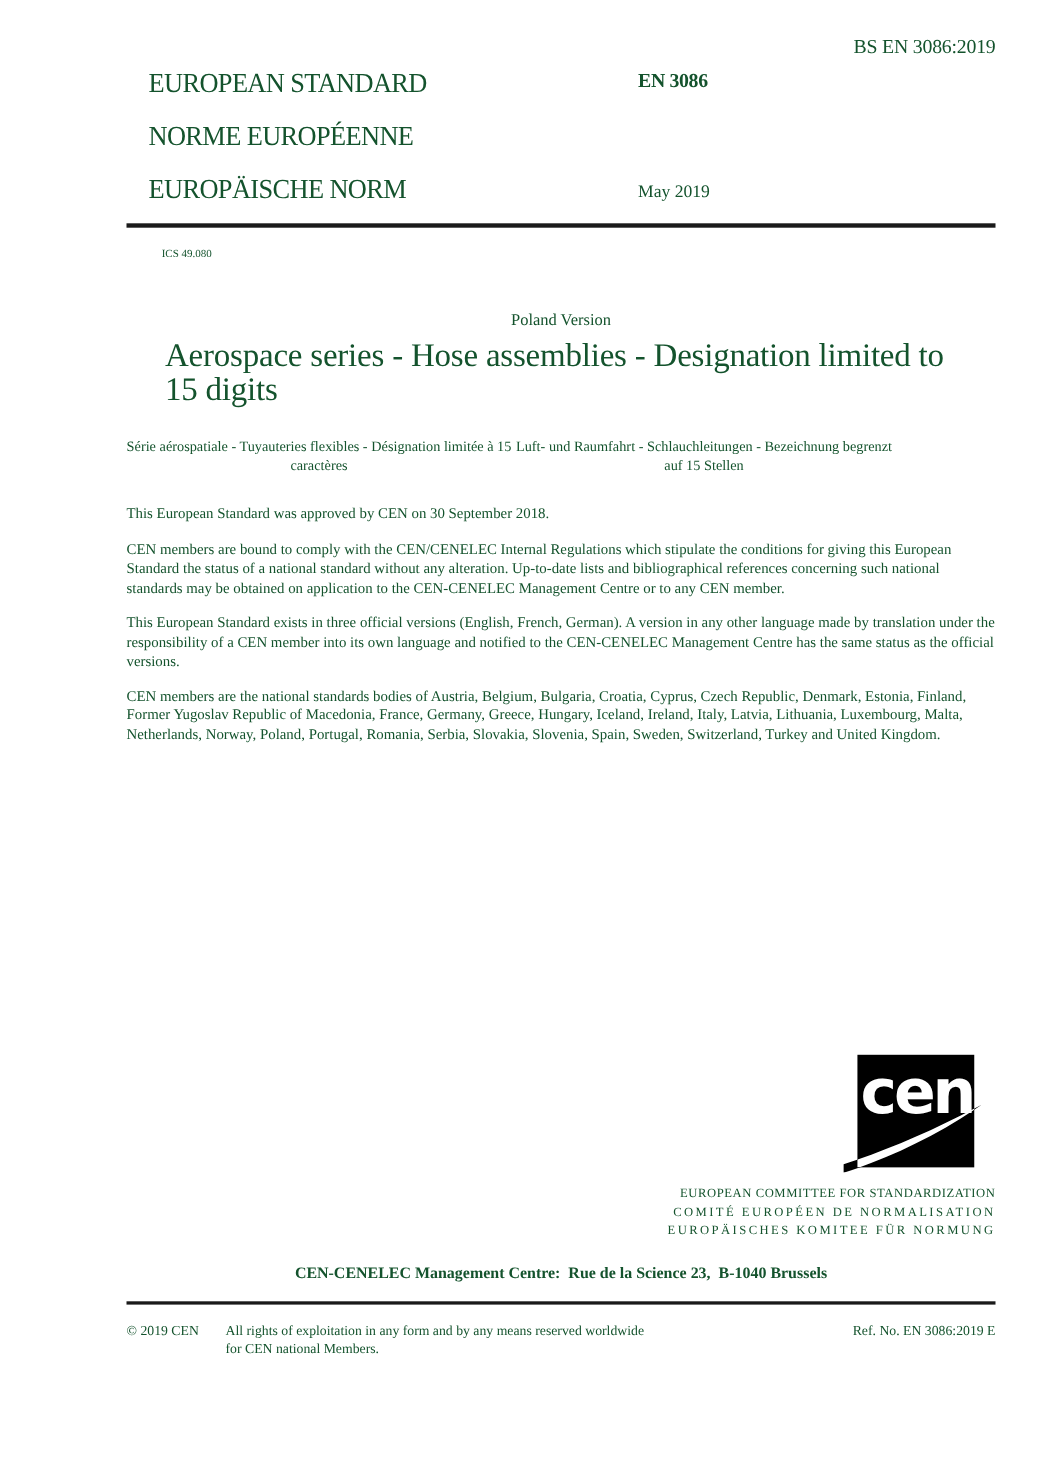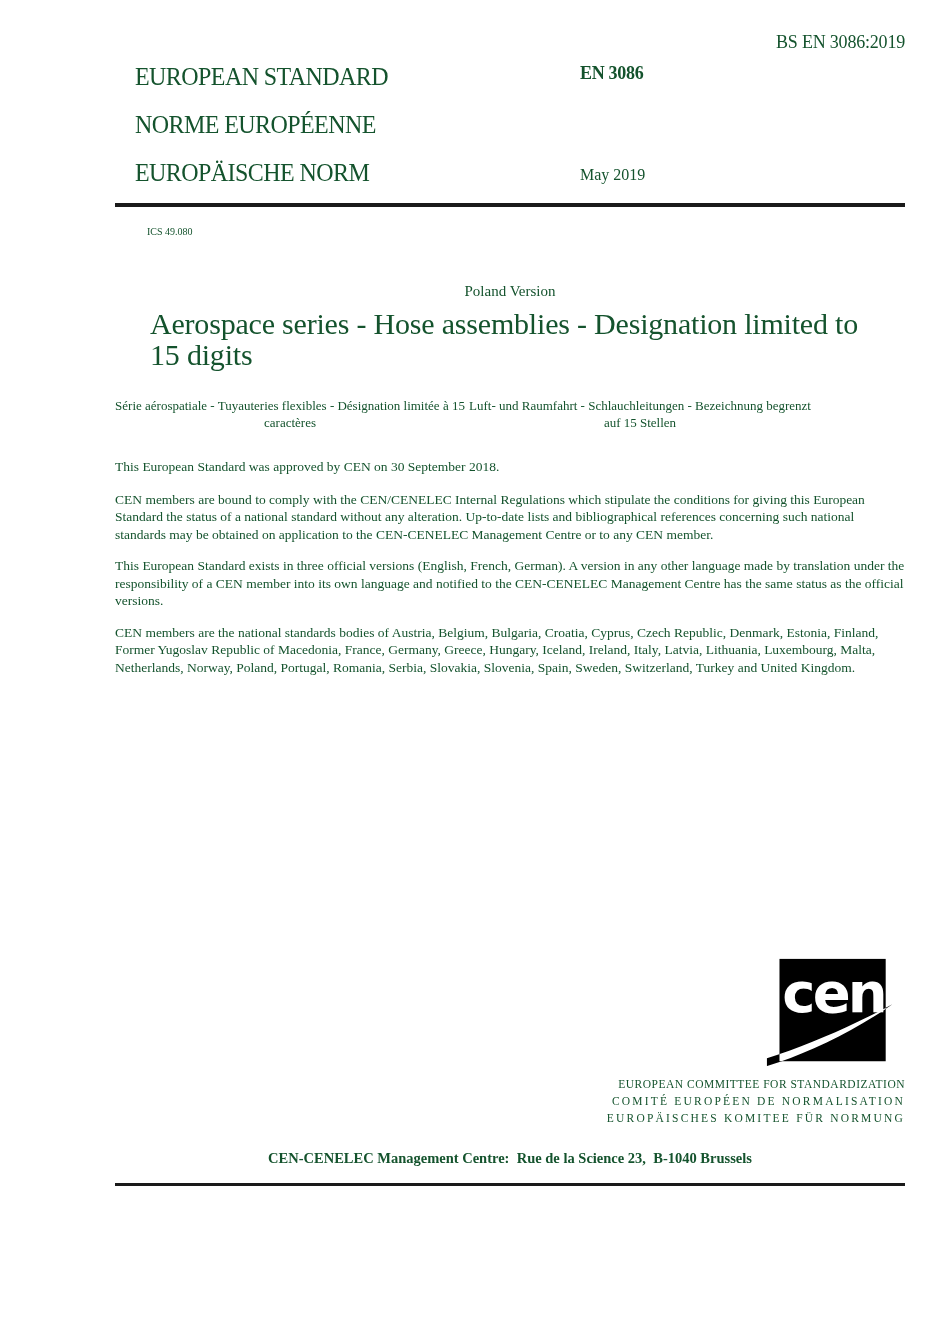--- a/index.html
+++ b/index.html
@@ -227,14 +227,19 @@
       <div class="c-en">EUROPEAN COMMITTEE FOR STANDARDIZATION</div>
       <div class="c-fr">COMITÉ EUROPÉEN DE NORMALISATION</div>
       <div class="c-de">EUROPÄISCHES KOMITEE FÜR NORMUNG</div>
     </div>
   </div>
 
   <div class="mgmt-centre">CEN-CENELEC Management Centre:  Rue de la Science 23,  B-1040 Brussels</div>
 
   <div class="rule-thick" id="rule-footer"></div>
 
+  <div class="footer-row">
+    <div class="copyright">© 2019 CEN</div>
+    <div class="rights">All rights of exploitation in any form and by any means reserved worldwide for CEN national Members.</div>
+    <div class="ref-no">Ref. No. EN 3086:2019 E</div>
+  </div>
 
 </div>
 
 </body></html>

